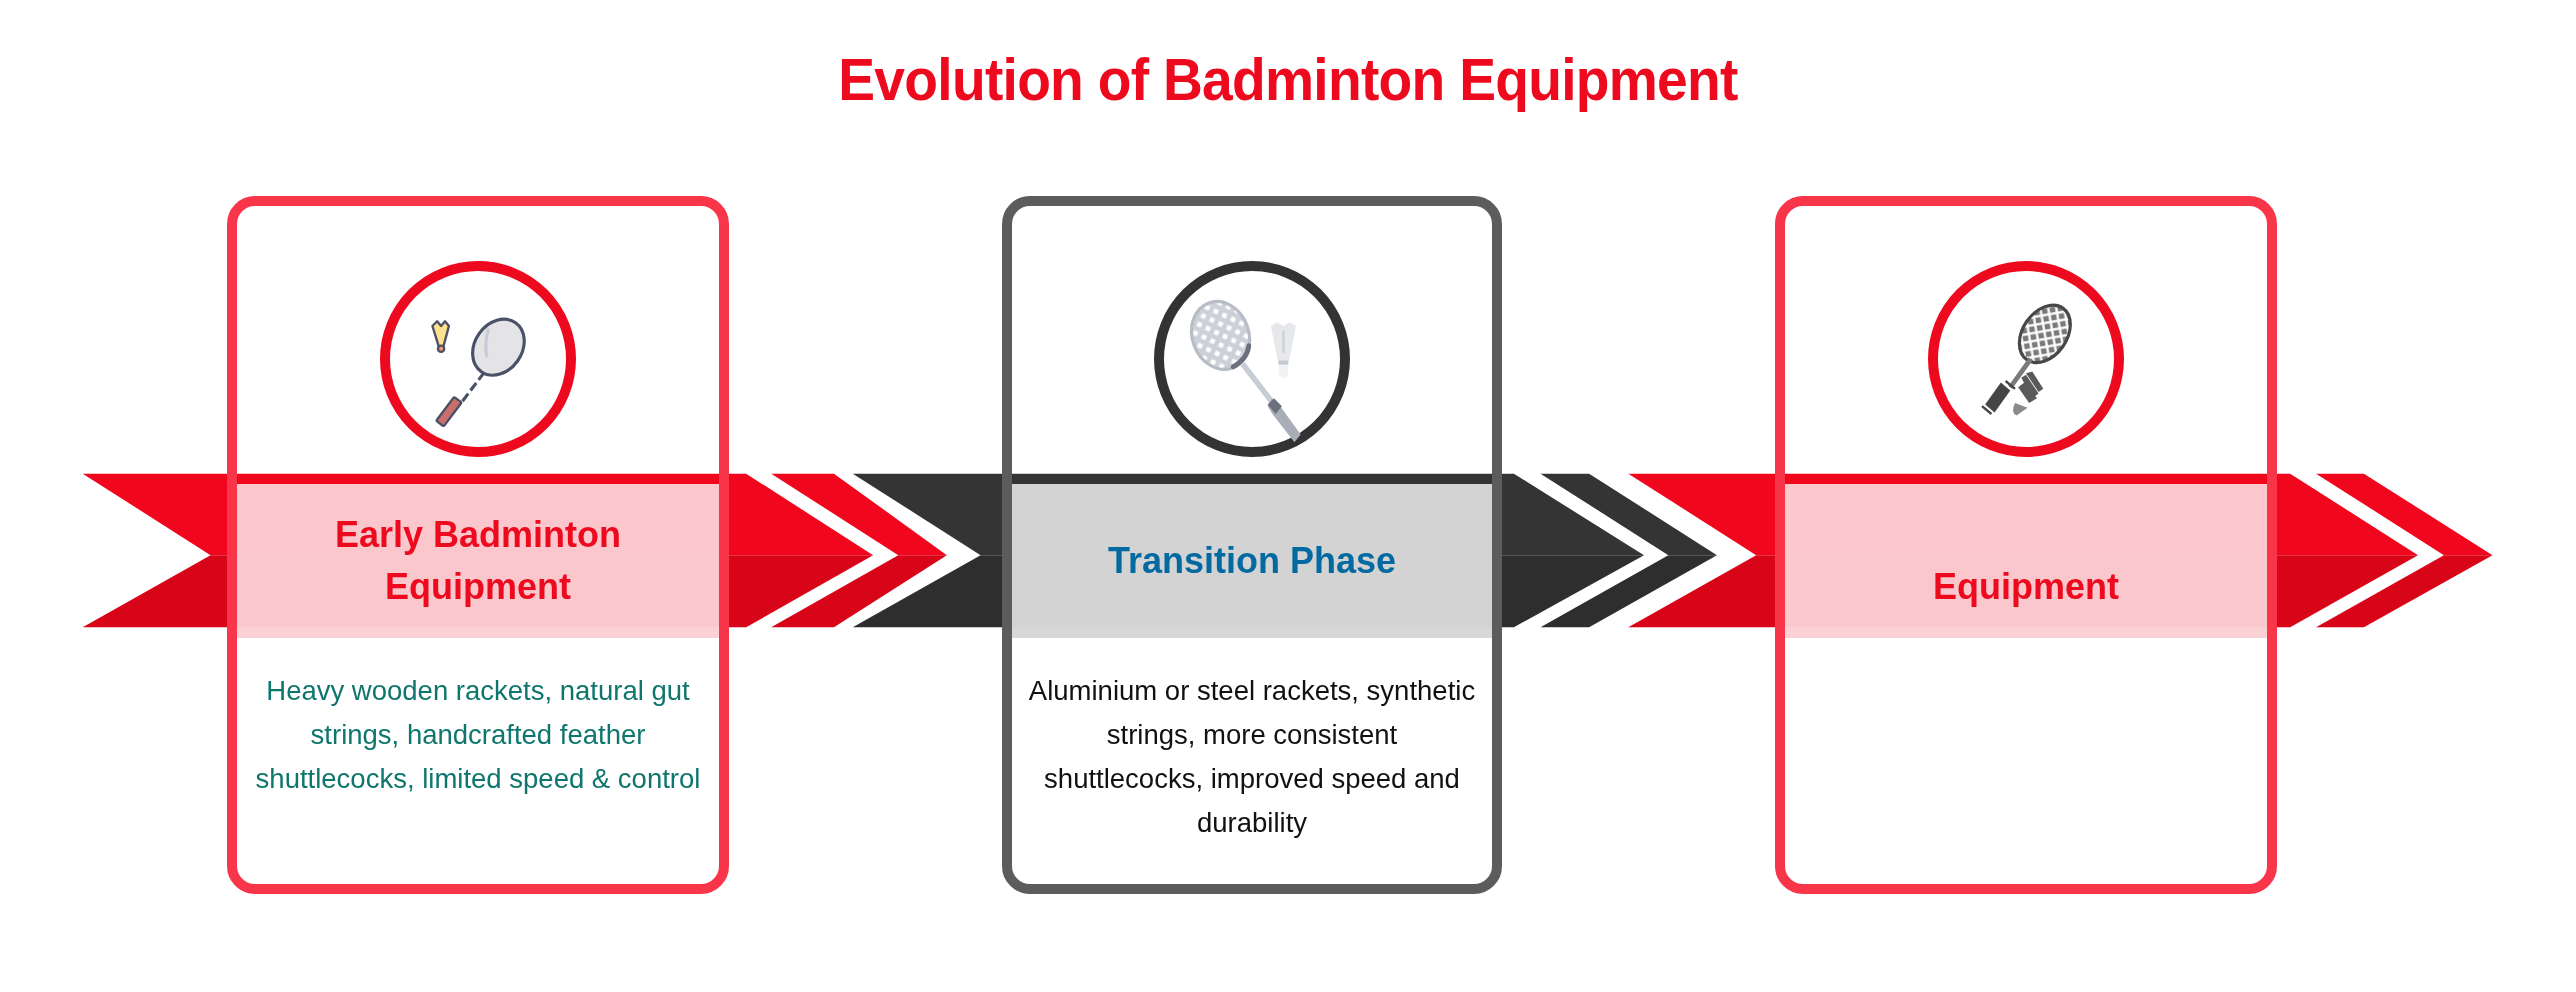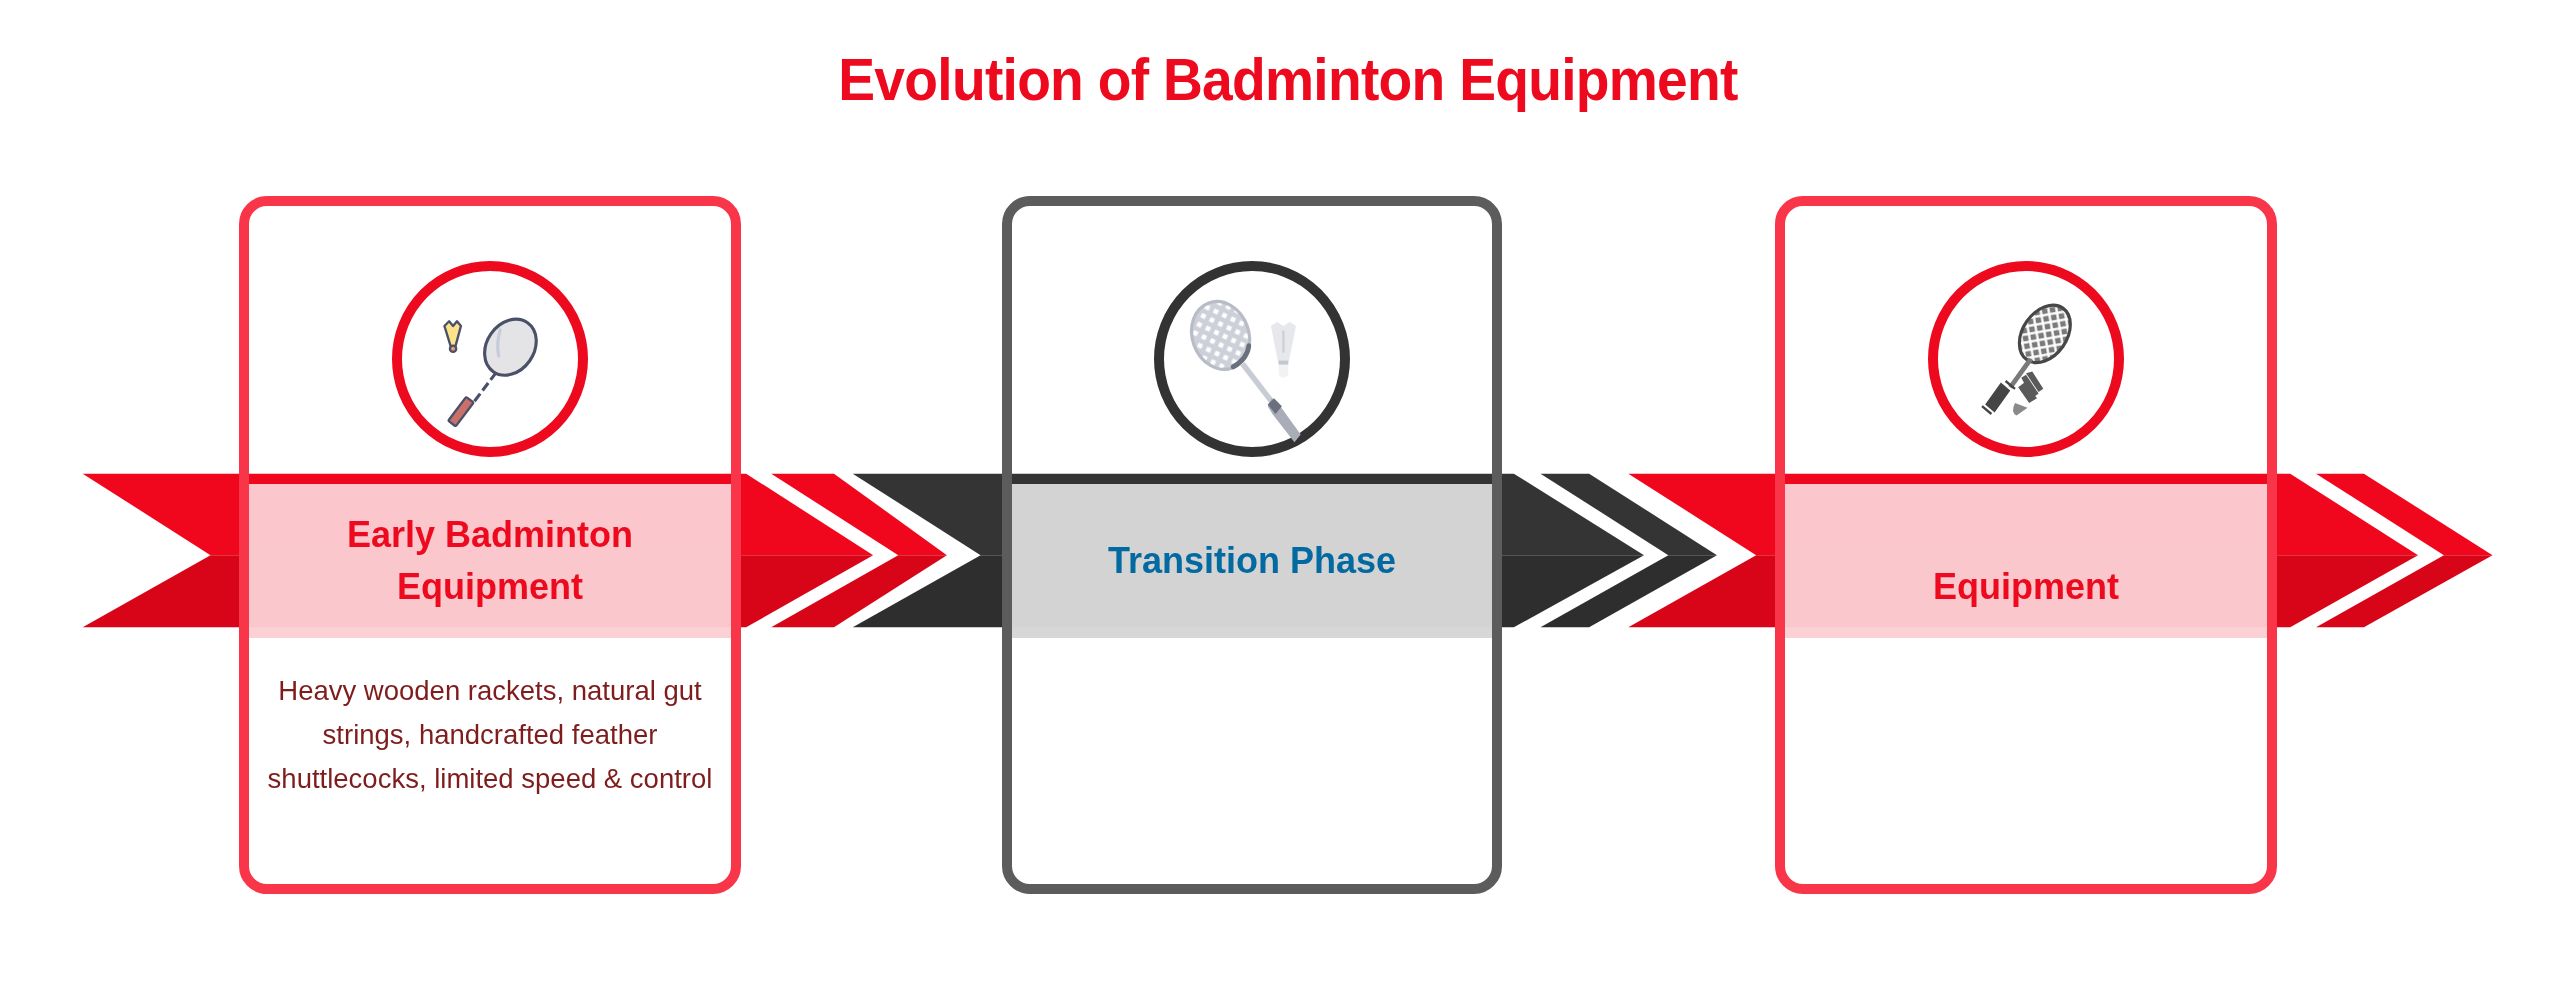--- a/index.html
+++ b/index.html
@@ -15,21 +15,21 @@
   .circle { position:absolute; top:55px; width:196px; height:196px; box-sizing:border-box;
             border-radius:50%; border:10.2px solid #EE0A1E; background:#fff;
             left:50%; margin-left:-98px; }
   .card.dark .circle { border-color:#333333; }
   .circle svg { position:absolute; left:0; top:0; }
   .band-label { position:absolute; top:278px; height:154px; left:-10.2px; right:-10.2px;
                 display:flex; align-items:center; justify-content:center; text-align:center;
                 font-weight:bold; font-size:36px; line-height:52px; color:#EE0A1E; }
   .card.dark .band-label { color:#0369a1; }
   .desc { position:absolute; top:463px; left:15.7px; right:15.7px; text-align:center;
-          font-size:27.5px; line-height:44px; color:#7f1d1d; }
+          font-size:27.5px; line-height:44px; color:#0f766e; }
   .card.dark .desc { color:#111111; }
   .overlay { position:absolute; top:278px; height:154px; left:0; right:0; }
 </style>
 </head>
 <body>
 
 <div class="title">Evolution of Badminton Equipment</div>
 
 <svg class="band" width="2576" height="992" viewBox="0 0 3284 1265">
 
@@ -48,21 +48,21 @@
   </g>
 
   <g>
     <polygon points="2076,604 2920,604 3083,708 2239,708" fill="#F0071E"></polygon>
     <polygon points="2239,708 3083,708 2920,800 2076,800" fill="#D80418"></polygon>
     <polygon points="2953,604 3014,604 3178,708 3116,708" fill="#F0071E"></polygon>
     <polygon points="3116,708 3178,708 3014,800 2953,800" fill="#D80418"></polygon>
   </g>
 </svg>
 
-<div class="card" style="left:227px; width:502px;margin-left:12px;">
+<div class="card" style="left:227px; width:502px;">
   <div class="overlay" style="background:rgba(251,207,211,0.96);"></div>
   <div class="circle">
     <svg width="176" height="176" viewBox="0 0 224 224">
       <g transform="translate(-8,-8)">
         <path d="M62,78 L68,72 L73,78 L78,72 L83,78 L76,104 L70,104 Z" fill="#FDE18B" stroke="#4A5068" stroke-width="3" stroke-linejoin="round"></path>
         <rect x="69" y="103" width="8" height="8" rx="4" fill="#F59A6E" stroke="#4A5068" stroke-width="3"></rect>
         <ellipse cx="146" cy="105" rx="30" ry="38" transform="rotate(35 146 105)" fill="#E4E4E6" stroke="#4A5068" stroke-width="4"></ellipse>
         <path d="M133,83 Q128,100 131,116" stroke="#C5CBD8" stroke-width="4" fill="none" stroke-linecap="round"></path>
         <line x1="128" y1="137" x2="100" y2="174" stroke="#4A5068" stroke-width="4" stroke-dasharray="12,5"></line>
         <rect x="77" y="168" width="12" height="38" rx="2" transform="rotate(37 83 187)" fill="#C9706A" stroke="#4A5068" stroke-width="3"></rect>
@@ -94,20 +94,21 @@
         <path d="M144,78 L152,73 L160,78 L168,73 L176,78 L166,128 L154,128 Z" fill="#E6E8EC"></path>
         <line x1="160" y1="84" x2="160" y2="112" stroke="#CDD0D6" stroke-width="3"></line>
         <rect x="154" y="122" width="12" height="5" fill="#C3C7CF"></rect>
         <path d="M154,128 L166,128 L166,140 Q160,148 154,140 Z" fill="#F1F2F4"></path>
       </g>
     </svg>
   </div>
   <div class="band-label">
     <div><span>Transition Phase</span></div>
   </div>
+  <div class="desc">Aluminium or steel rackets, synthetic strings, more consistent shuttlecocks, improved speed and durability</div>
 </div>
 
 <div class="card" style="left:1775px; width:502px;">
   <div class="overlay" style="background:rgba(251,207,211,0.96);"></div>
   <div class="circle">
     <svg width="176" height="176" viewBox="0 0 224 224">
       <defs>
         <pattern id="mesh2" width="10" height="10" patternUnits="userSpaceOnUse" patternTransform="rotate(45)">
           <rect width="10" height="10" fill="#FFFFFF"></rect>
           <rect x="2" y="2" width="7" height="7" fill="#7A7A7A"></rect>

